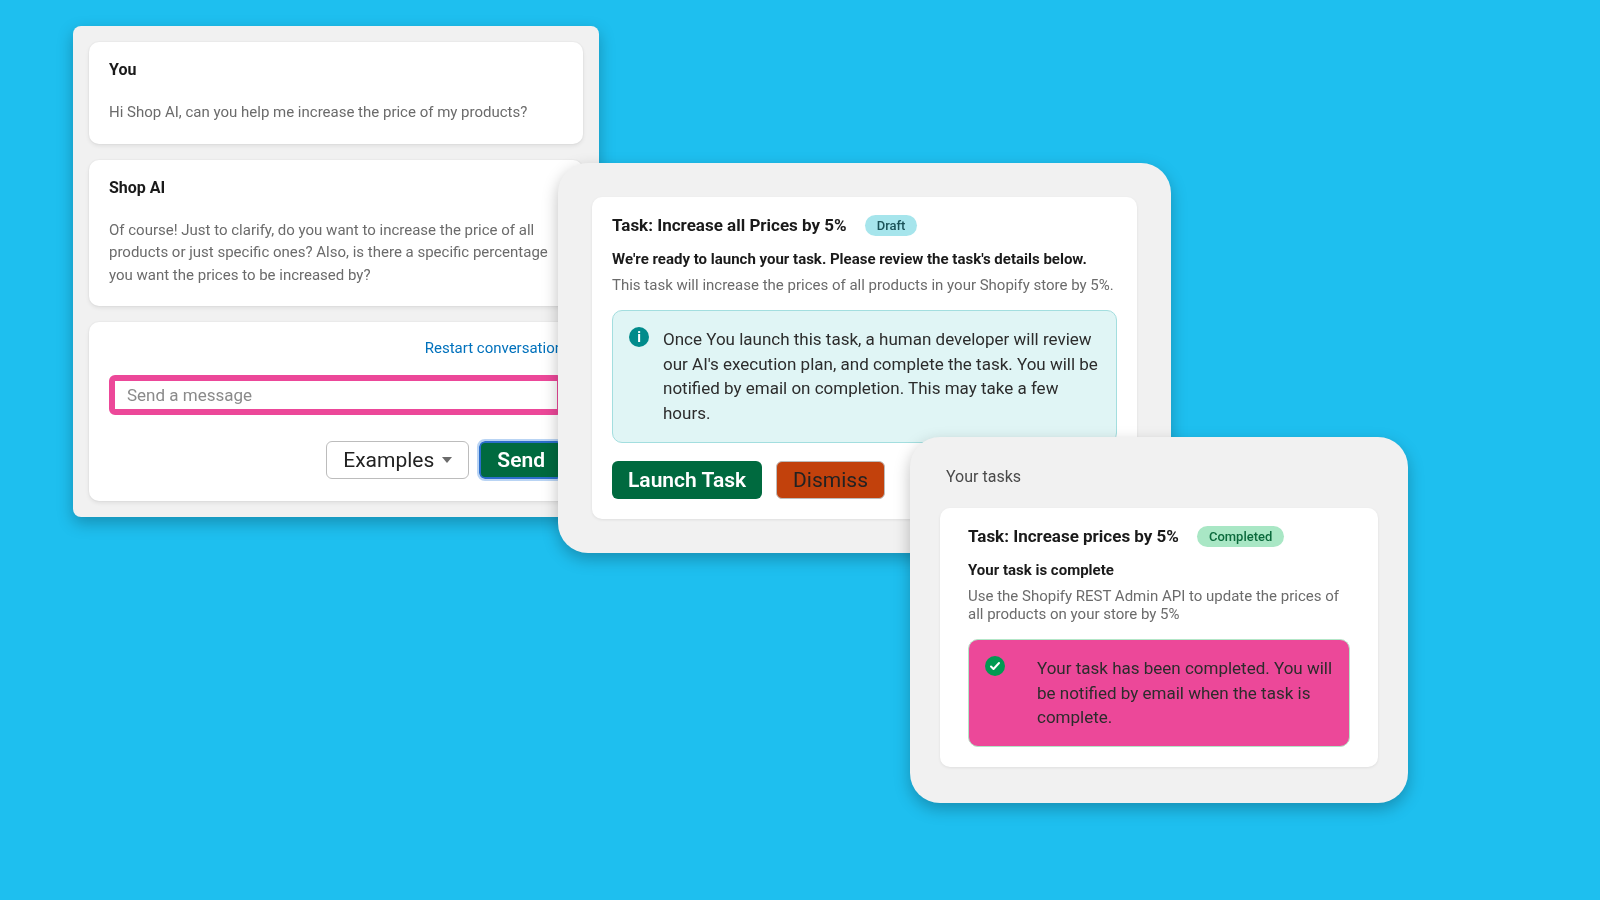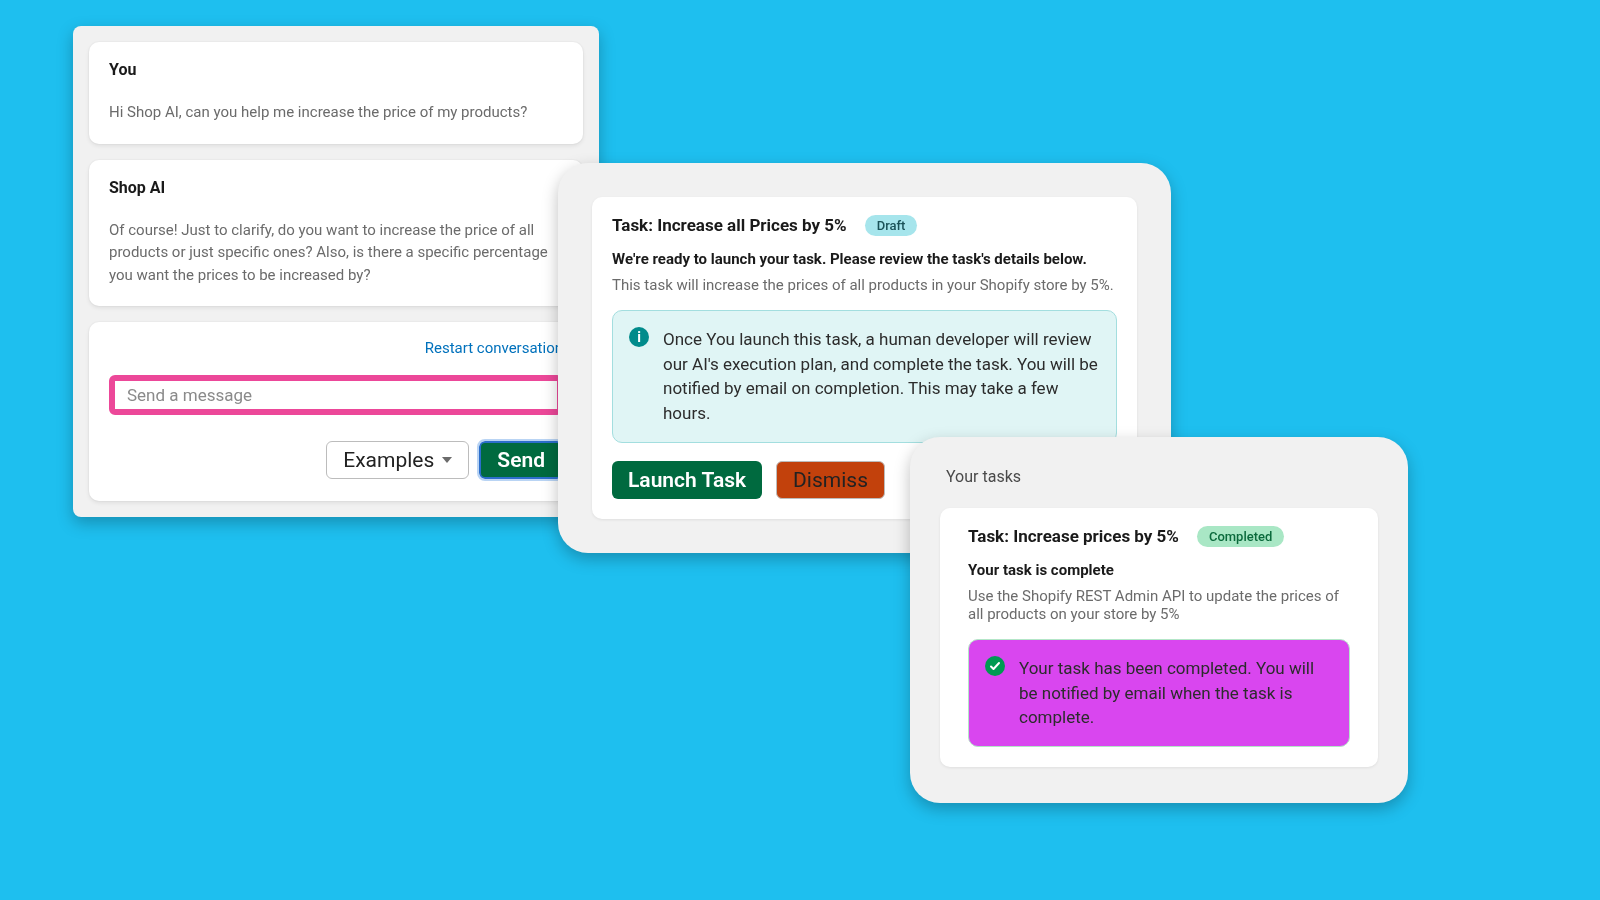--- a/index.html
+++ b/index.html
@@ -226,24 +226,24 @@
       color: #0b6a3c;
     }
     .complete-line {
       font-weight: 700;
       font-size: 15px;
       color: #1a1a1a;
       margin-bottom: 8px;
     }
     .success-banner {
       display: flex;
-      gap: 14px;
+      gap: 32px;
       padding: 16px 16px;
       border-radius: 10px;
-      background: #d946ef;
+      background: #ec4899;
       border: 1px solid #b3e6c7;
     }
     .check-icon {
       flex: none;
       width: 20px; height: 20px;
       border-radius: 50%;
       background: #009a52;
       display: flex;
       align-items: center;
       justify-content: center;

